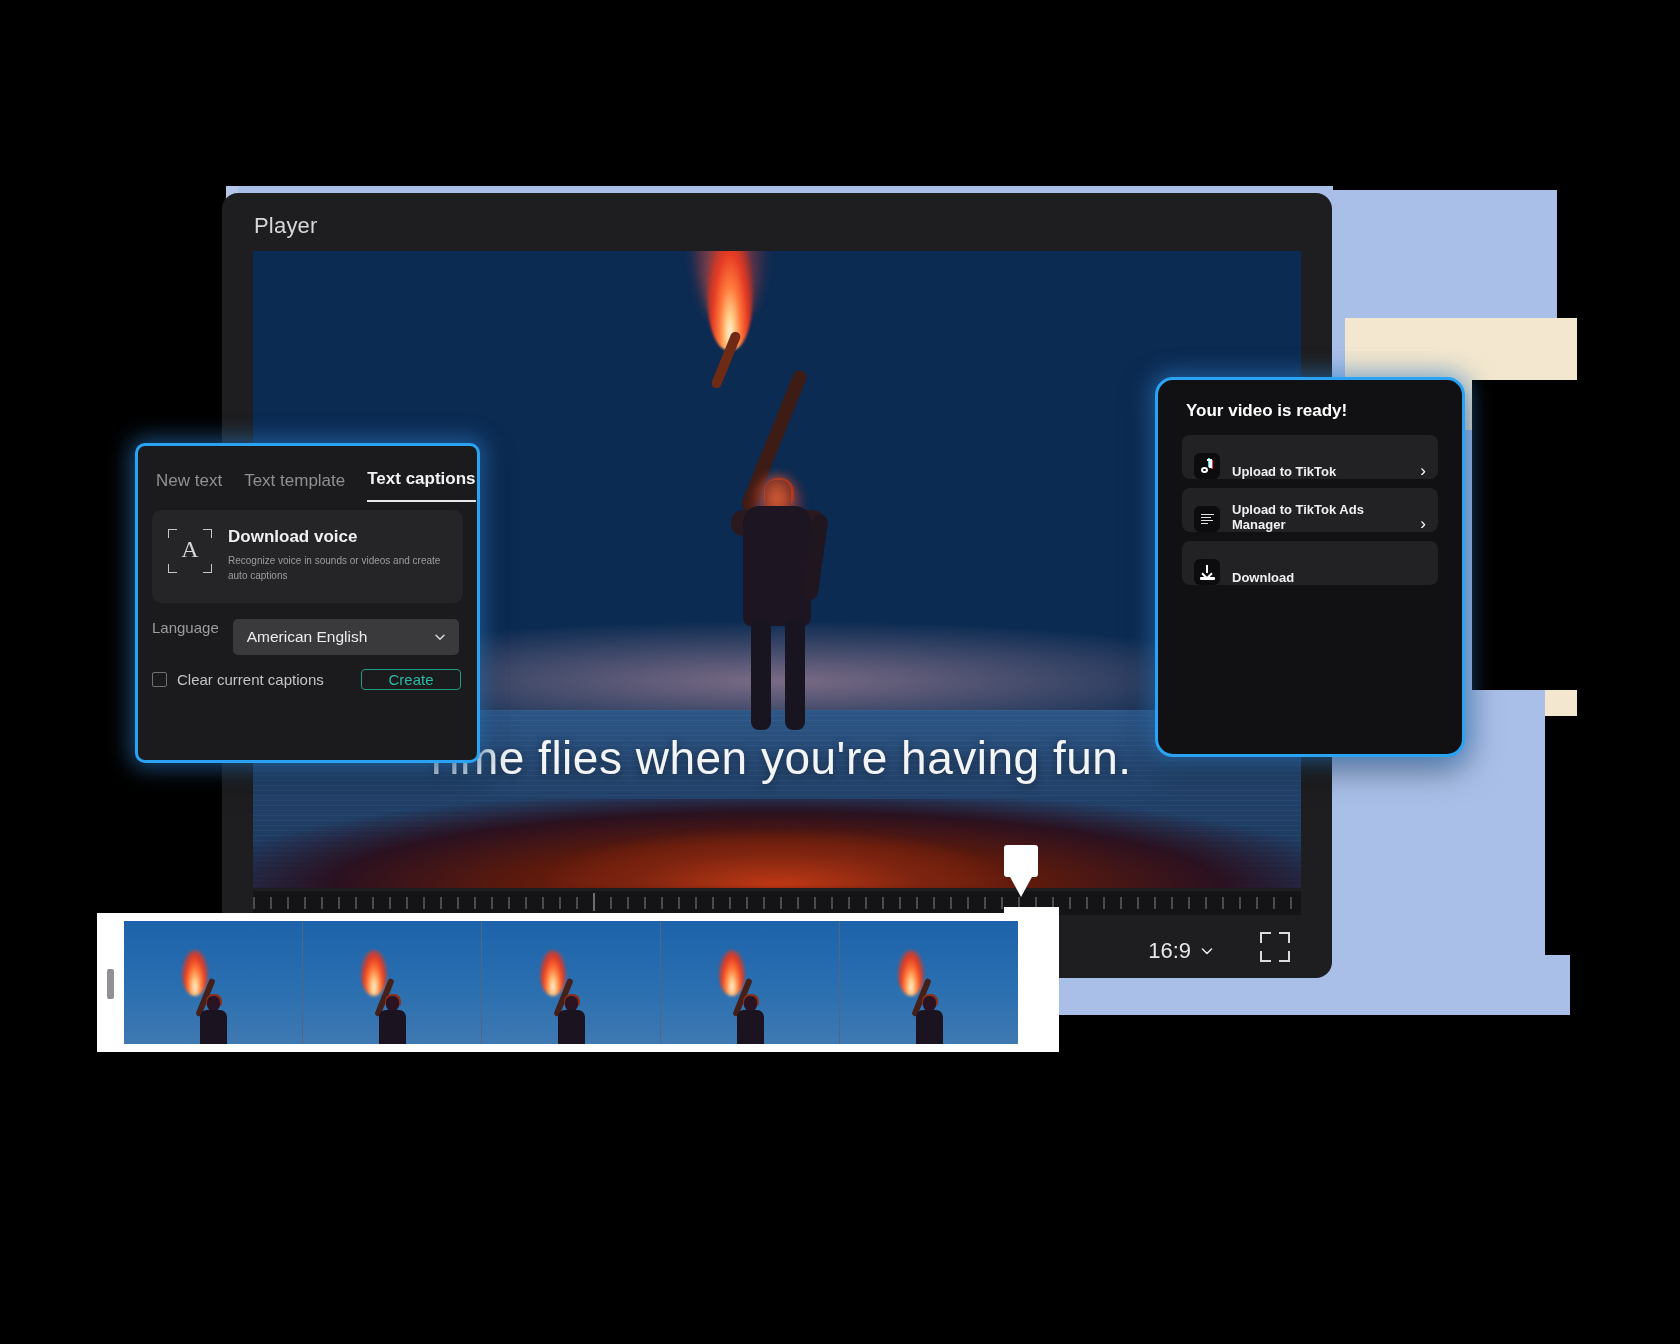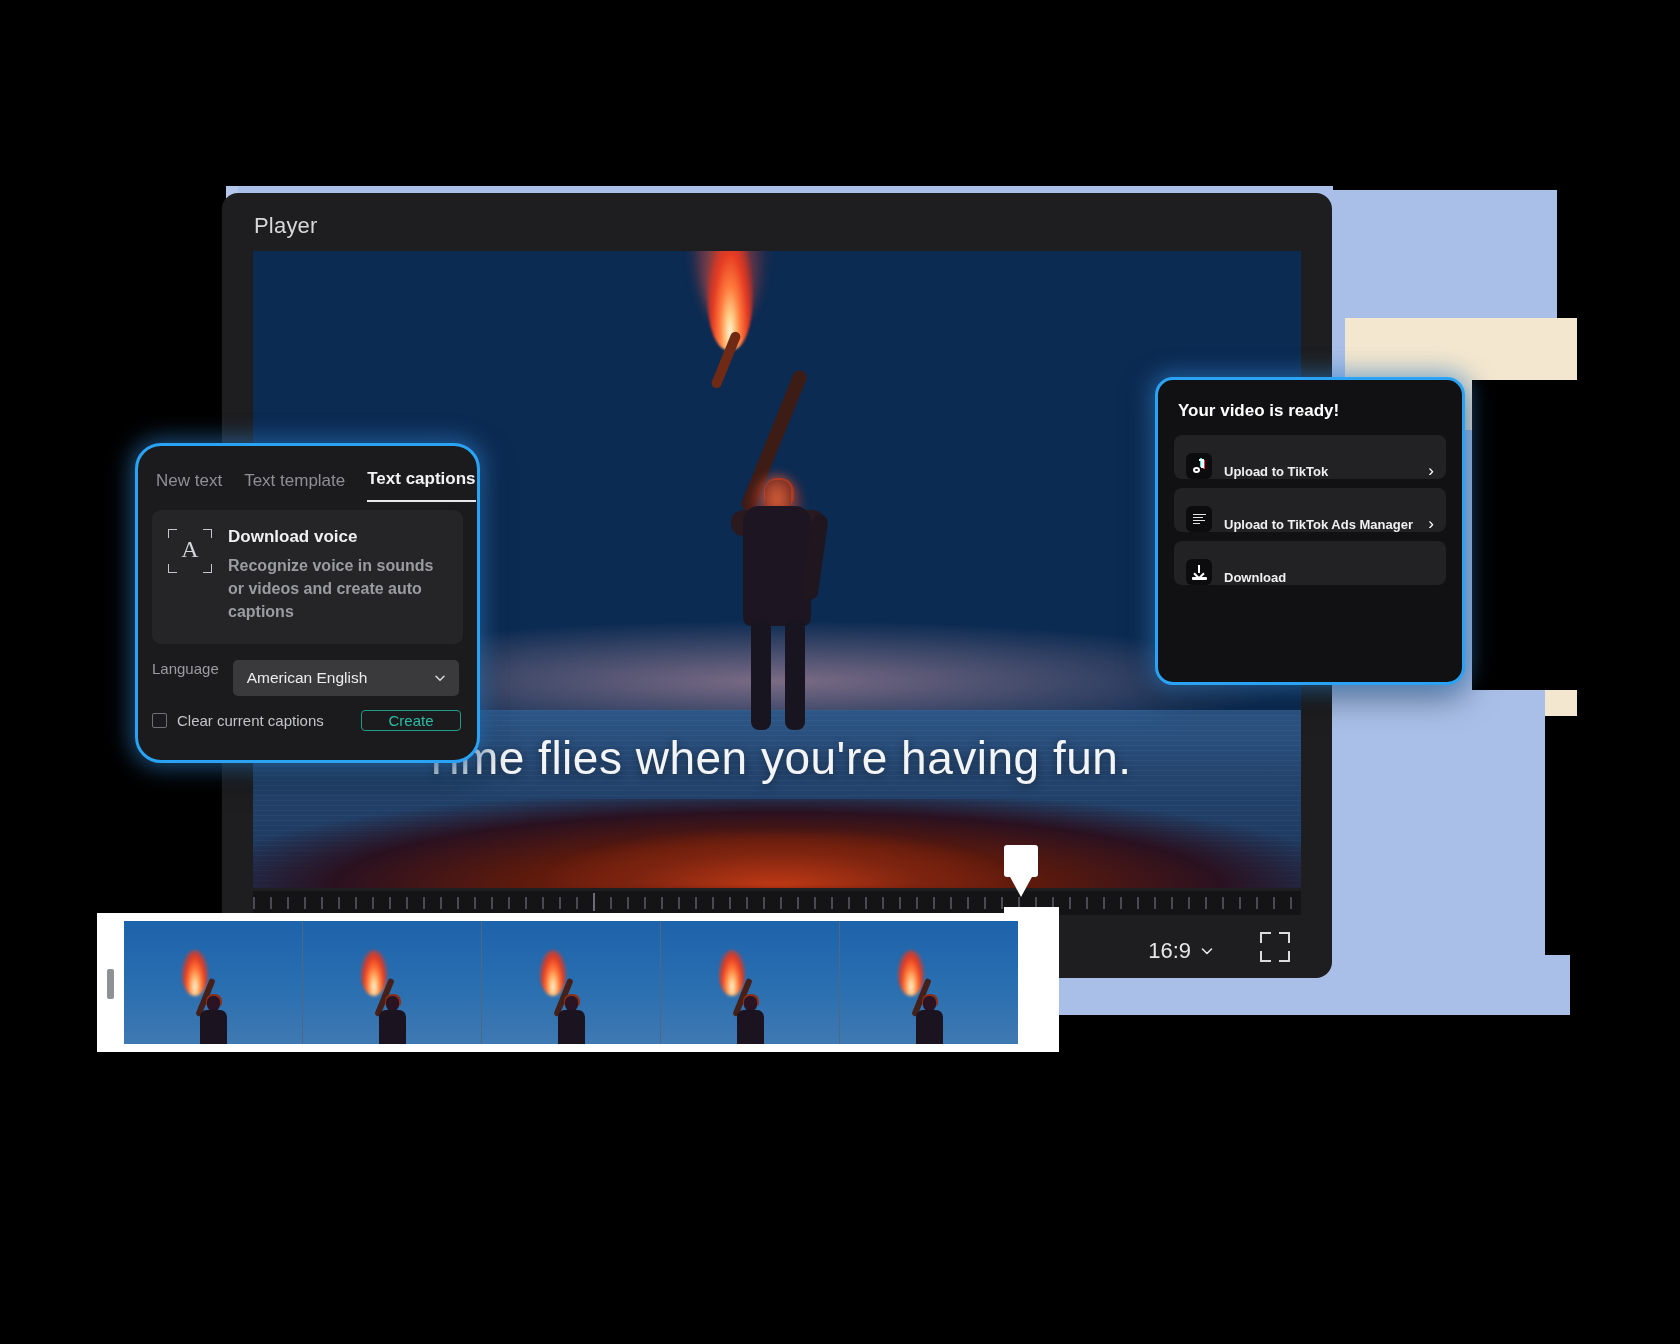--- a/index.html
+++ b/index.html
@@ -131,21 +131,21 @@
   }
   .fs-c{ position:absolute; width:11px; height:11px; border:2.4px solid #dcdcdf; }
   .fs-tl{ left:0; top:0; border-right:none; border-bottom:none; }
   .fs-tr{ right:0; top:0; border-left:none; border-bottom:none; }
   .fs-bl{ left:0; bottom:0; border-right:none; border-top:none; }
   .fs-br{ right:0; bottom:0; border-left:none; border-top:none; }
 
   
   #text-panel{
     position:absolute; left:135px; top:443px; width:345px; height:320px;
-    background:#1b1b1d; border-radius:26px;
+    background:#1b1b1d; border-radius:10px;
     border:3px solid #2aa3f5;
     box-shadow: 0 0 22px 5px rgba(60,160,255,.45), 0 10px 34px rgba(0,0,0,.55);
     overflow:hidden;
   }
   #panel-tabs{
     position:relative; height:56px; display:flex; align-items:flex-end;
     padding:0 18px; gap:22px;
   }
   .tab{
     color:#8f9094; font-size:17px; padding-bottom:11px; cursor:pointer; white-space:nowrap;
@@ -159,21 +159,21 @@
   .br-c{ position:absolute; width:9px; height:9px; border:1.6px solid #c6c7ca; }
   .br-tl{ left:0; top:0; border-right:none; border-bottom:none; }
   .br-tr{ right:0; top:0; border-left:none; border-bottom:none; }
   .br-bl{ left:0; bottom:0; border-right:none; border-top:none; }
   .br-br{ right:0; bottom:0; border-left:none; border-top:none; }
   #recognize-icon .glyph{
     position:absolute; left:0; right:0; top:7px; text-align:center;
     font-size:24px; color:#d4d5d8; font-family:"Liberation Serif", serif;
   }
   #recognize-title{ color:#f0f0f2; font-size:17px; font-weight:700; margin-bottom:7px; }
-  #recognize-desc{ color:#9b9ca0; font-size:16px; line-height:1.45;font-weight:bold; }
+  #recognize-desc{ color:#9b9ca0; font-size:10px; line-height:1.45; }
 
   #language-row{
     display:flex; gap:14px; padding:16px 18px 0 14px;
   }
   #language-label{ color:#9b9ca0; font-size:15px; }
   #language-select{
     flex:1; height:36px; background:#3a3a3d; border-radius:5px;
     display:flex; align-items:center; justify-content:space-between;
     padding:0 12px 0 14px; color:#ececee; font-size:15.5px; cursor:pointer;
   }
@@ -186,25 +186,25 @@
   }
   #clear-label{ color:#c3c4c7; font-size:15px; }
   #create-button{
     margin-left:auto; width:100px; height:21px; border:1.5px solid #1f9b86;
     border-radius:4px; background:transparent; color:#2bbda4; font-size:15px;
     display:flex; align-items:center; justify-content:center; cursor:pointer;
   }
 
   
   #export-panel{
-    position:absolute; left:1155px; top:377px; width:310px; height:308px;
+    position:absolute; left:1155px; top:377px; width:310px; height:380px;
     background:#111113; border-radius:18px;
     border:3px solid #2aa3f5;
     box-shadow:0 0 22px 5px rgba(60,160,255,.45), 0 10px 34px rgba(0,0,0,.5);
-    padding:18px 16px;
+    padding:18px 24px;
   }
   #export-title{ color:#fff; font-size:17px; font-weight:700; margin:3px 4px 14px; }
   .export-row{
     height:44px; background:#222225; border-radius:8px;
     display:flex; align-items:flex-end; padding:0 12px; margin-bottom:9px; cursor:pointer;
   }
   .export-row .eicon{
     width:26px; height:26px; border-radius:6px; background:#0c0c0e;
     display:flex; align-items:center; justify-content:center; flex:0 0 26px;
     margin-right:12px; position:relative; overflow:hidden;

